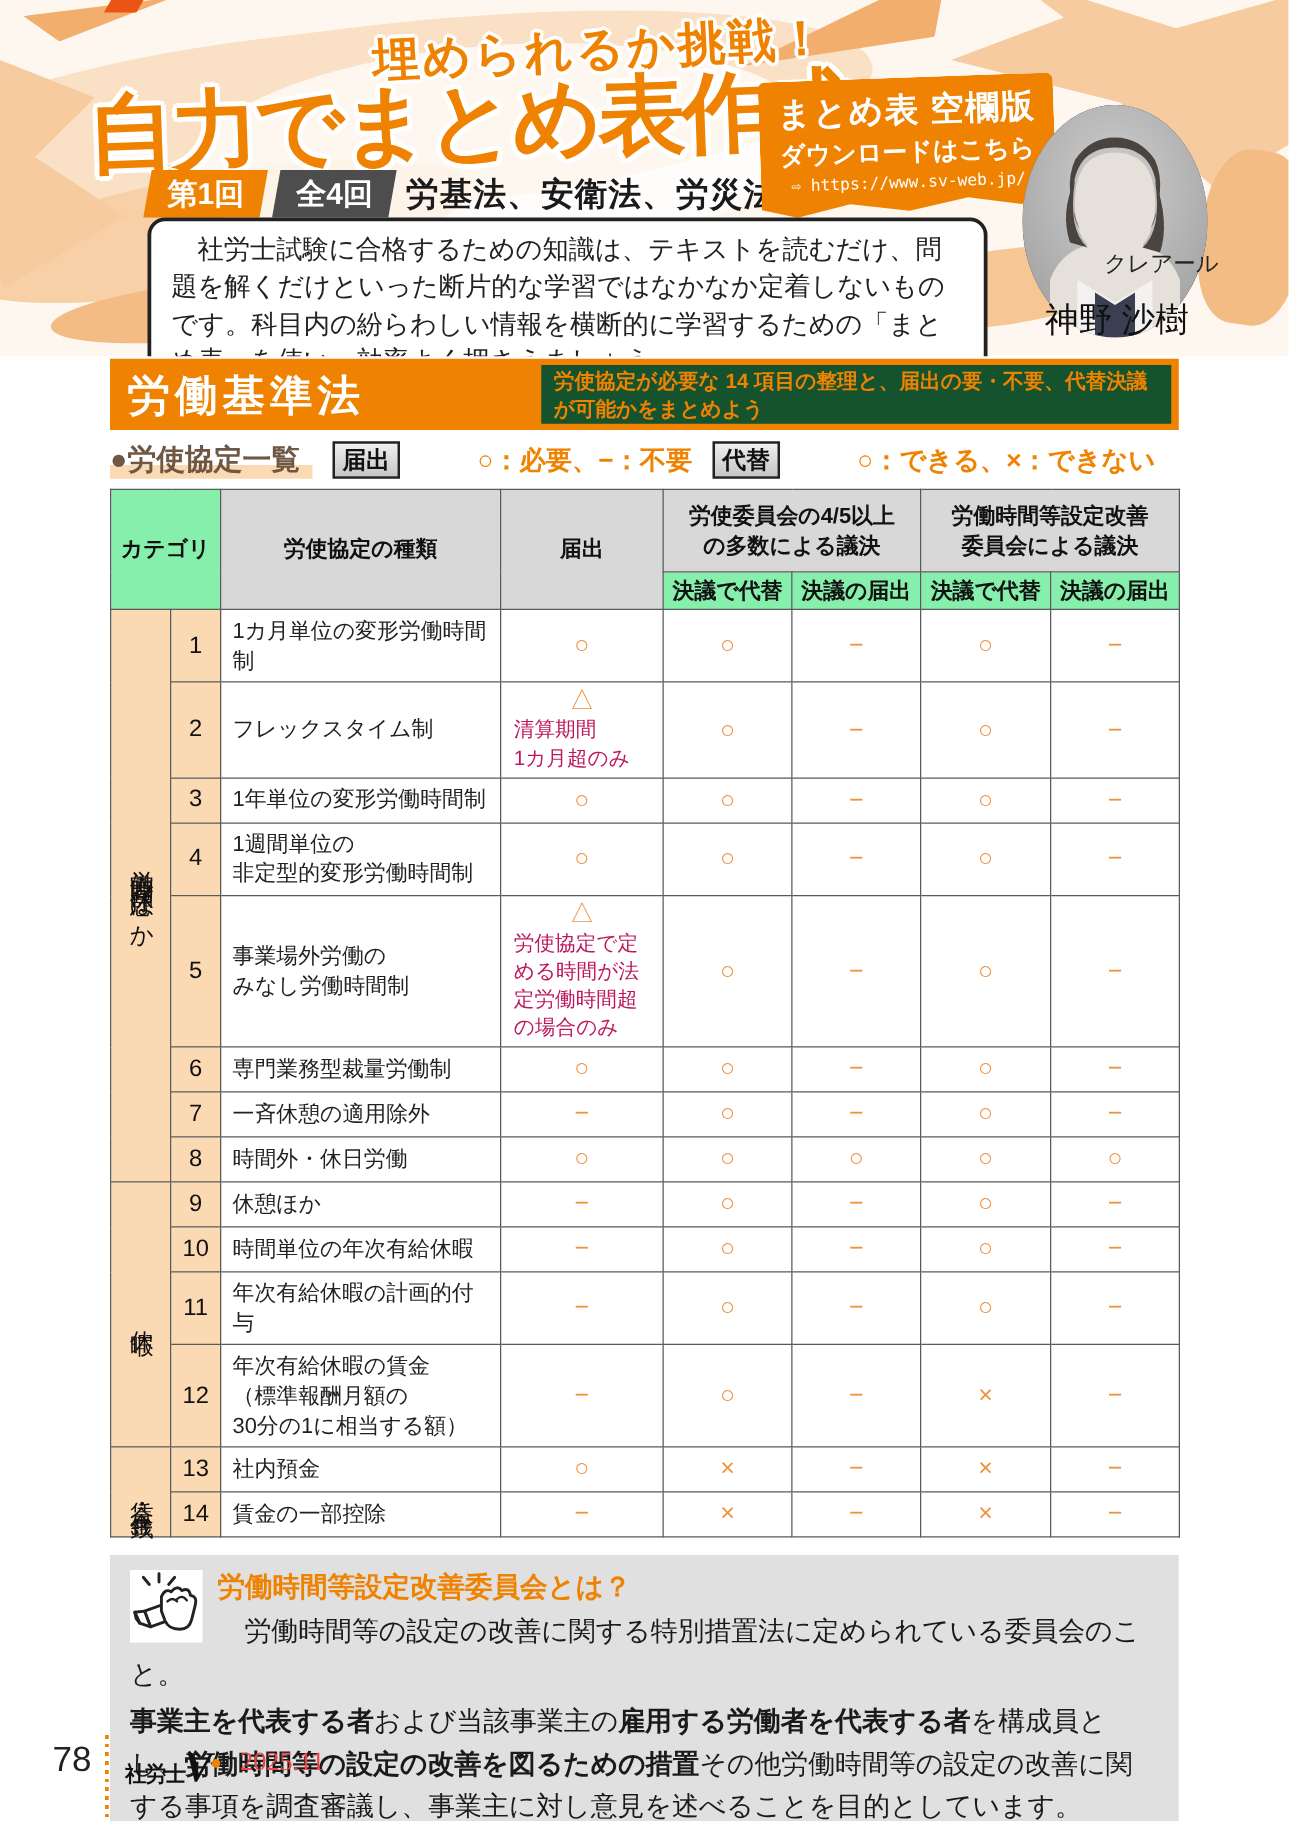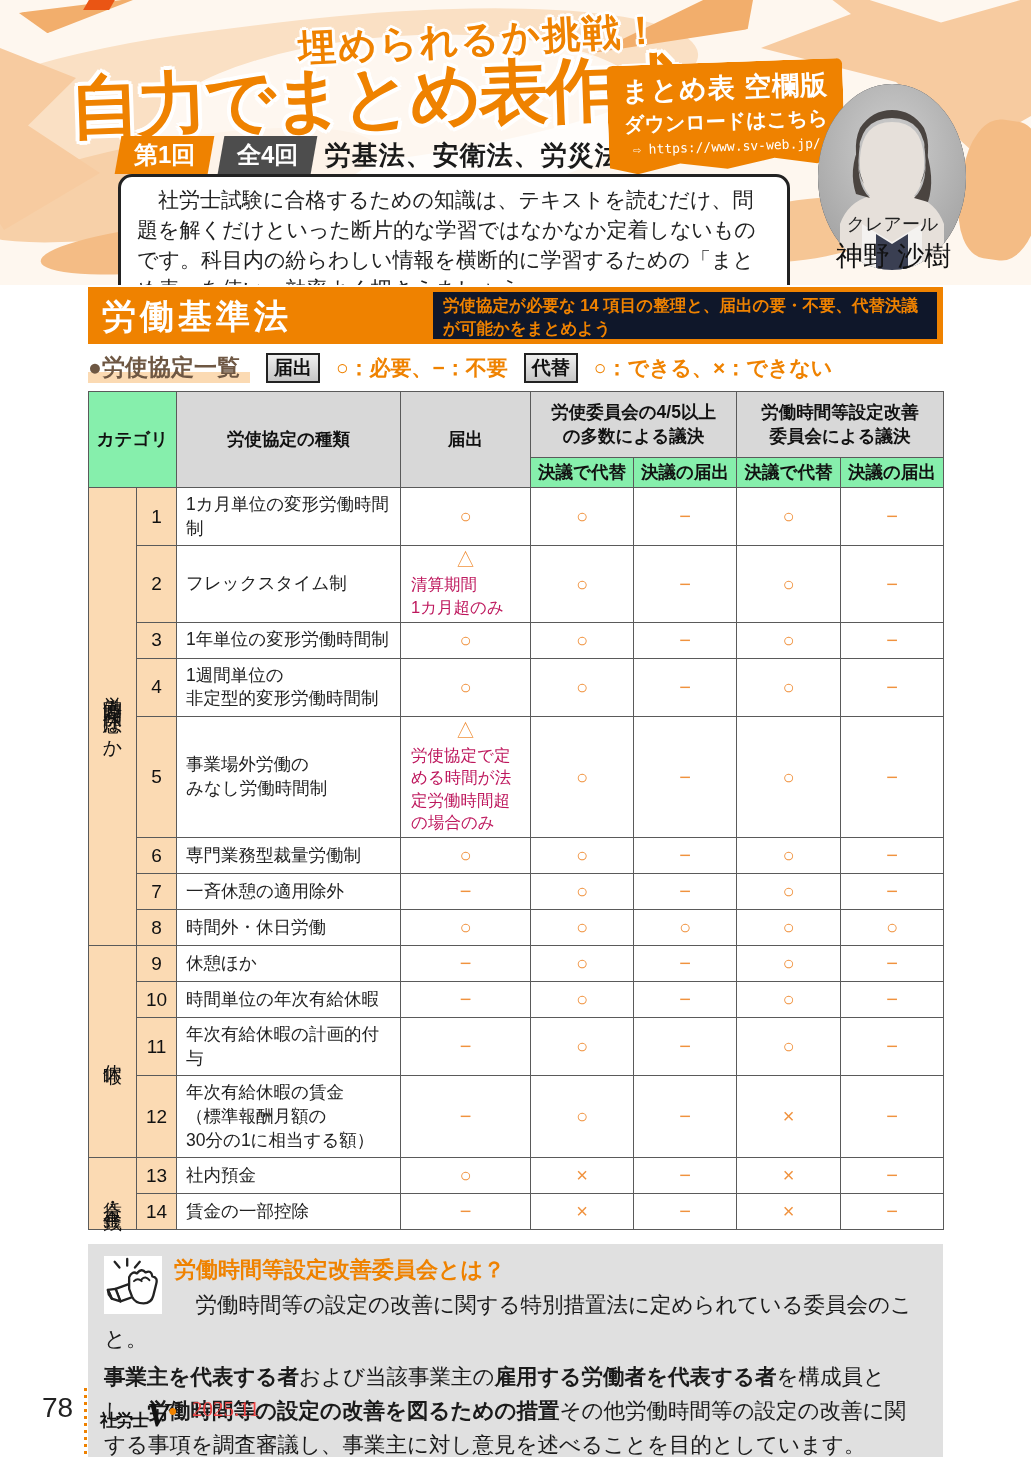--- a/index.html
+++ b/index.html
@@ -37,37 +37,37 @@
 
   .flag { position:absolute; z-index:2; left:608px; top:62px; width:236px; height:116px; background:#EF8200;
     transform:rotate(-2deg); border-radius:6px; text-align:center; color:#fff; padding-top:8px;
     clip-path:polygon(0 0,100% 0,100% 82%,88% 90%,70% 84%,50% 92%,30% 86%,12% 94%,0 88%); }
   .flag-l1 { font-size:27px; font-weight:800; letter-spacing:1px; }
   .flag-l2 { font-size:20px; font-weight:800; margin-top:2px; }
   .flag-url { font-family:"DejaVu Sans Mono", monospace; font-size:13px; margin-top:4px; }
 
   .photo { position:absolute; z-index:2; left:818px; top:84px; width:148px; height:186px; border-radius:50%;
     overflow:hidden; background:#b9b9b9; box-shadow:0 0 0 2px #3c3c3c inset; }
-  .author-company { position:absolute; z-index:2; left:810px; top:212px; width:165px; text-align:center; font-size:18px; color:#222; }
+  .author-company { position:absolute; z-index:2; left:810px; top:199px; width:165px; text-align:right; font-size:18px; color:#222; }
   .author-name { position:absolute; z-index:2; left:796px; top:238px; width:195px; text-align:center; font-size:27px; font-weight:400; color:#111; white-space:nowrap; }
 
   .intro { position:absolute; z-index:2; left:118px; top:174px; width:672px; background:#fff;
     border:3px solid #222; border-radius:14px; padding:8px 16px; font-size:21px; line-height:1.42; color:#222; }
 
   
   .section-bar { position:relative; margin:2px 88px 0; width:855px; height:57px; background:#EF8200; }
   .section-title { position:absolute; left:14px; top:7px; font-size:34px; font-weight:800; color:#fff; letter-spacing:4px; }
-  .section-sub { position:absolute; left:345px; top:5px; right:6px; bottom:5px; background:#0f172a;
+  .section-sub { position:absolute; left:345px; top:5px; right:6px; bottom:5px; background:#14532d;
     color:#EF8200; font-weight:700; font-size:16.5px; line-height:1.4; padding:2px 10px; }
 
   
   .legend { display:flex; align-items:center; gap:16px; margin:8px 0 8px 88px; }
   .legend-title { font-size:23px; font-weight:700; color:#6E5743; background:linear-gradient(transparent 64%, #FBDAB3 64%); padding-right:10px; }
   .legend-tag { border:2px solid #222; background:linear-gradient(#EFEFEF,#C6C6C6); font-size:19px; font-weight:700; color:#111; padding:0 6px; }
-  .legend-desc { color:#EF8200; font-size:21px; font-weight:700; }
+  .legend-desc { color:#EF8200; font-size:21px; font-weight:700;margin-left:46px; }
 
   
   table.main { margin-left:88px; width:855px; border-collapse:collapse; table-layout:fixed; }
   table.main th, table.main td { border:1px solid #5A5A5A; vertical-align:middle; }
   thead th { font-size:17.5px; font-weight:700; color:#111; text-align:center; white-space:pre-line; line-height:1.35; }
   tr.h-group th { height:66px; }
   tr.h-sub th { height:30px;margin-top:18px; }
   .bg-gray { background:#D8D8D8; }
   .bg-peach { background:#86efac; }
   td.num-cell { background:#FBDAB3; text-align:center; font-size:19px; color:#111; }

